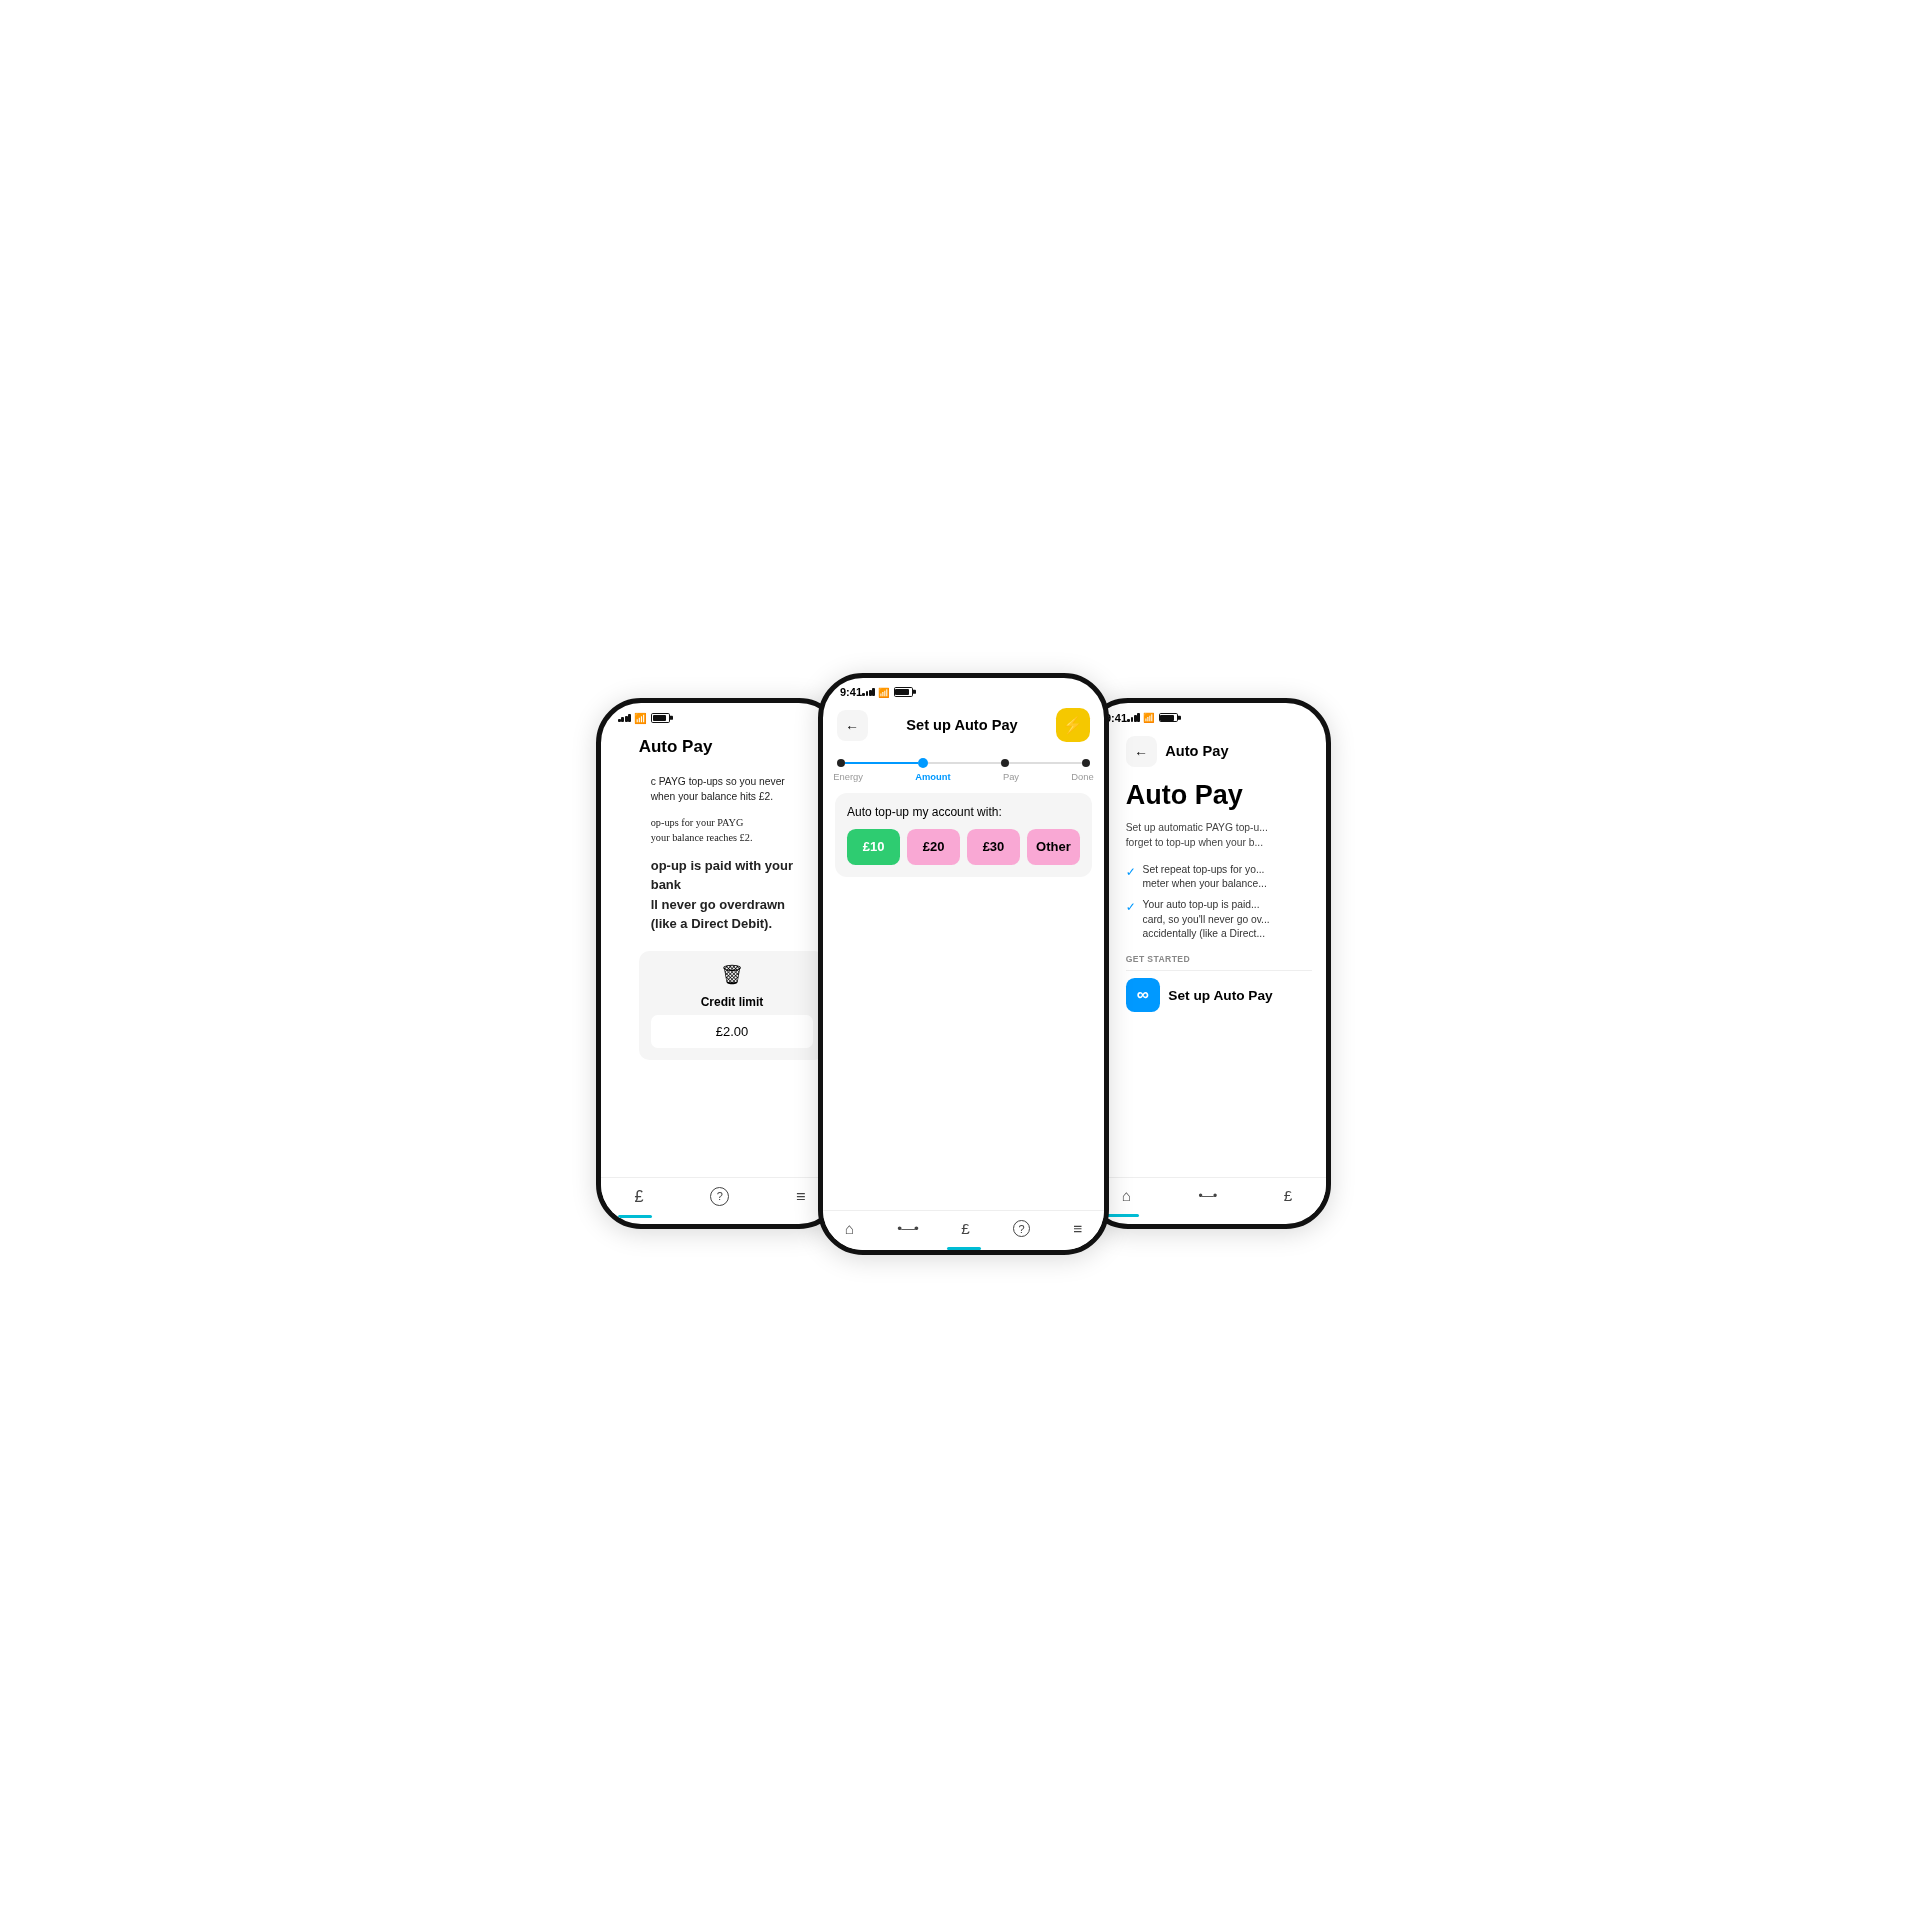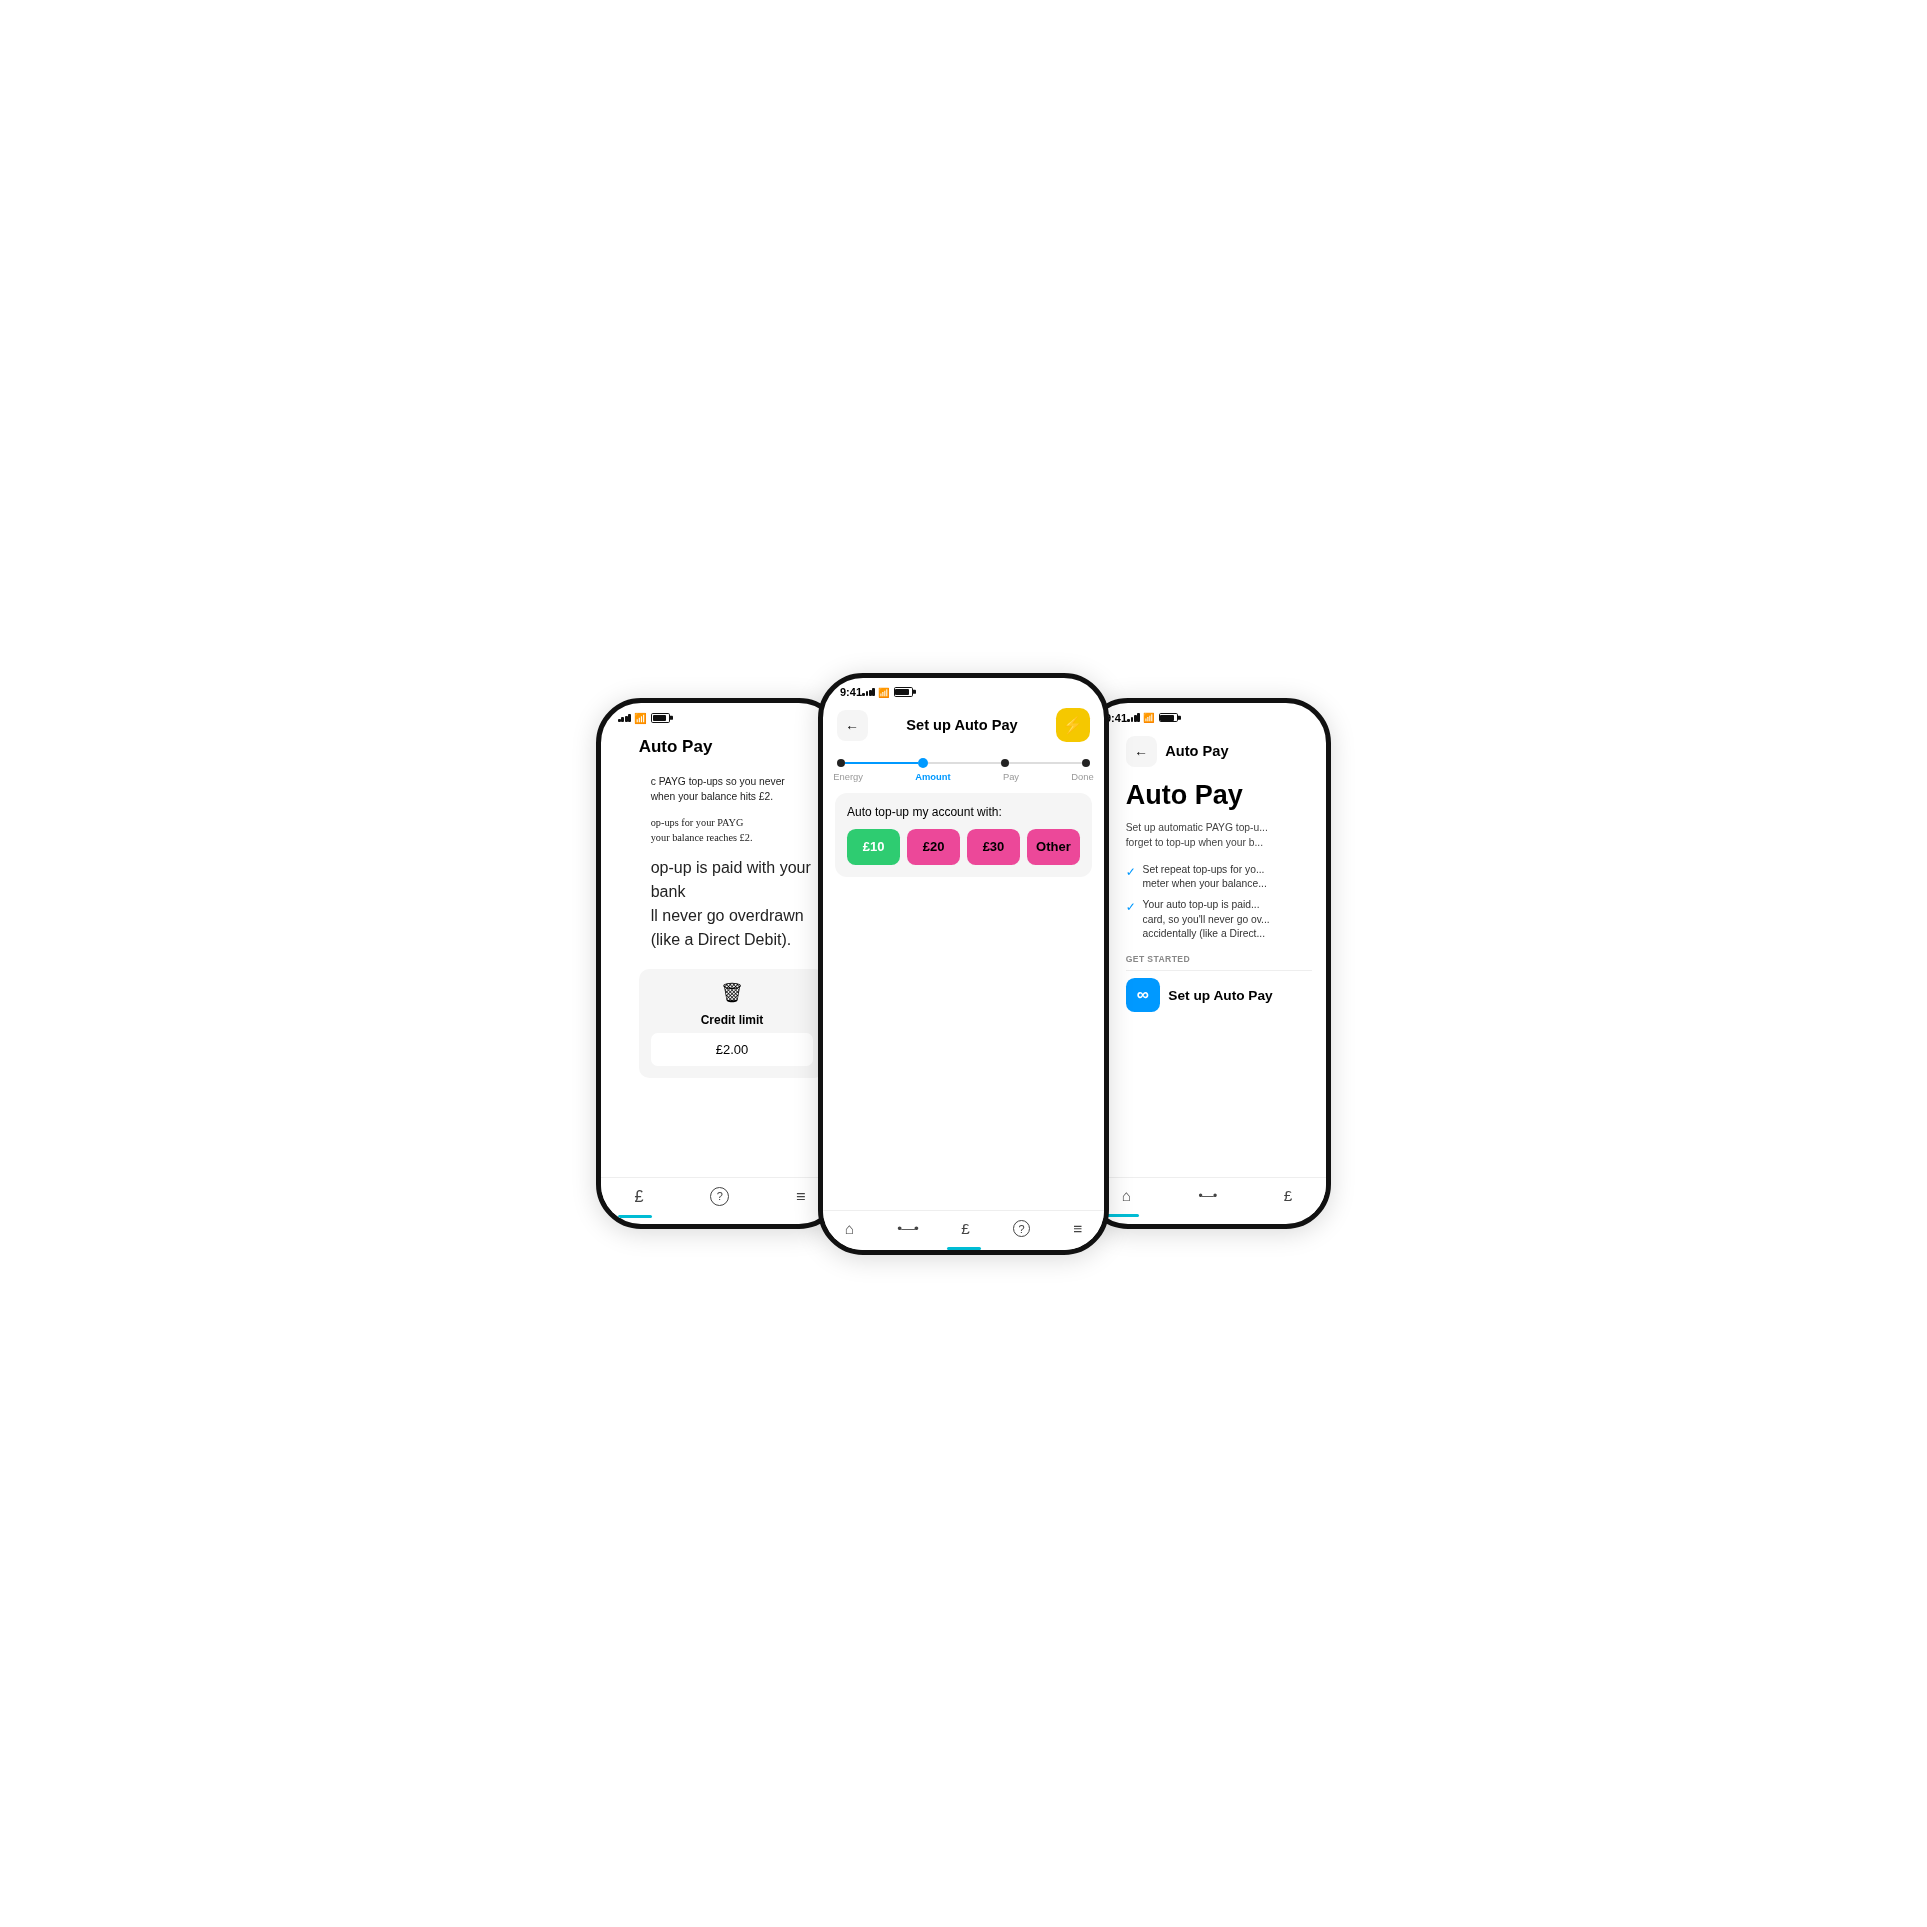--- a/index.html
+++ b/index.html
@@ -214,21 +214,21 @@
       font-size: 12px;
       font-weight: 400;
       margin-bottom: 10.3px;
     }
     .amount-options {
       display: flex;
       gap: 6.8px;
     }
     .amount-btn {
       flex: 1;
-      background: #ec4899;
+      background: #f9a8d4;
       border-radius: 8.6px;
       padding: 10.3px 5.1px;
       text-align: center;
       font-size: 13px;
       font-weight: 600;
       cursor: pointer;
     }
     .amount-btn.selected {
       background: #2ecc71;
       color: #fff;
@@ -386,21 +386,21 @@
         <div class="battery-icon">
           <div class="battery-fill"></div>
         </div>
       </div>
     </div>
     <div class="phone-content" style="position:relative;">
       <div class="left-content">
         <div class="left-title">Auto Pay</div>
         <div class="left-body-text" style="font-size:10.3px;">c PAYG top-ups so you never<br>when your balance hits £2.</div>
         <div class="left-body-text" style="font-size:10.3px;font-family:Liberation Serif, serif;">op-ups for your PAYG<br>your balance reaches £2.</div>
-        <div class="left-body-text" style="font-size:16px;">op-up is paid with your bank<br>ll never go overdrawn<br>(like a Direct Debit).</div>
+        <div class="left-body-text" style="font-size:13px;font-weight:bold;">op-up is paid with your bank<br>ll never go overdrawn<br>(like a Direct Debit).</div>
         <div class="left-section">
           <div class="trash-icon-wrap">
             <span style="font-size:19px;">🗑</span>
           </div>
           <div class="credit-limit-label">Credit limit</div>
           <div class="credit-limit-value">£2.00</div>
         </div>
       </div>
       <div class="bottom-nav">
         <div class="nav-indicator" style="left: 17px;"></div>

